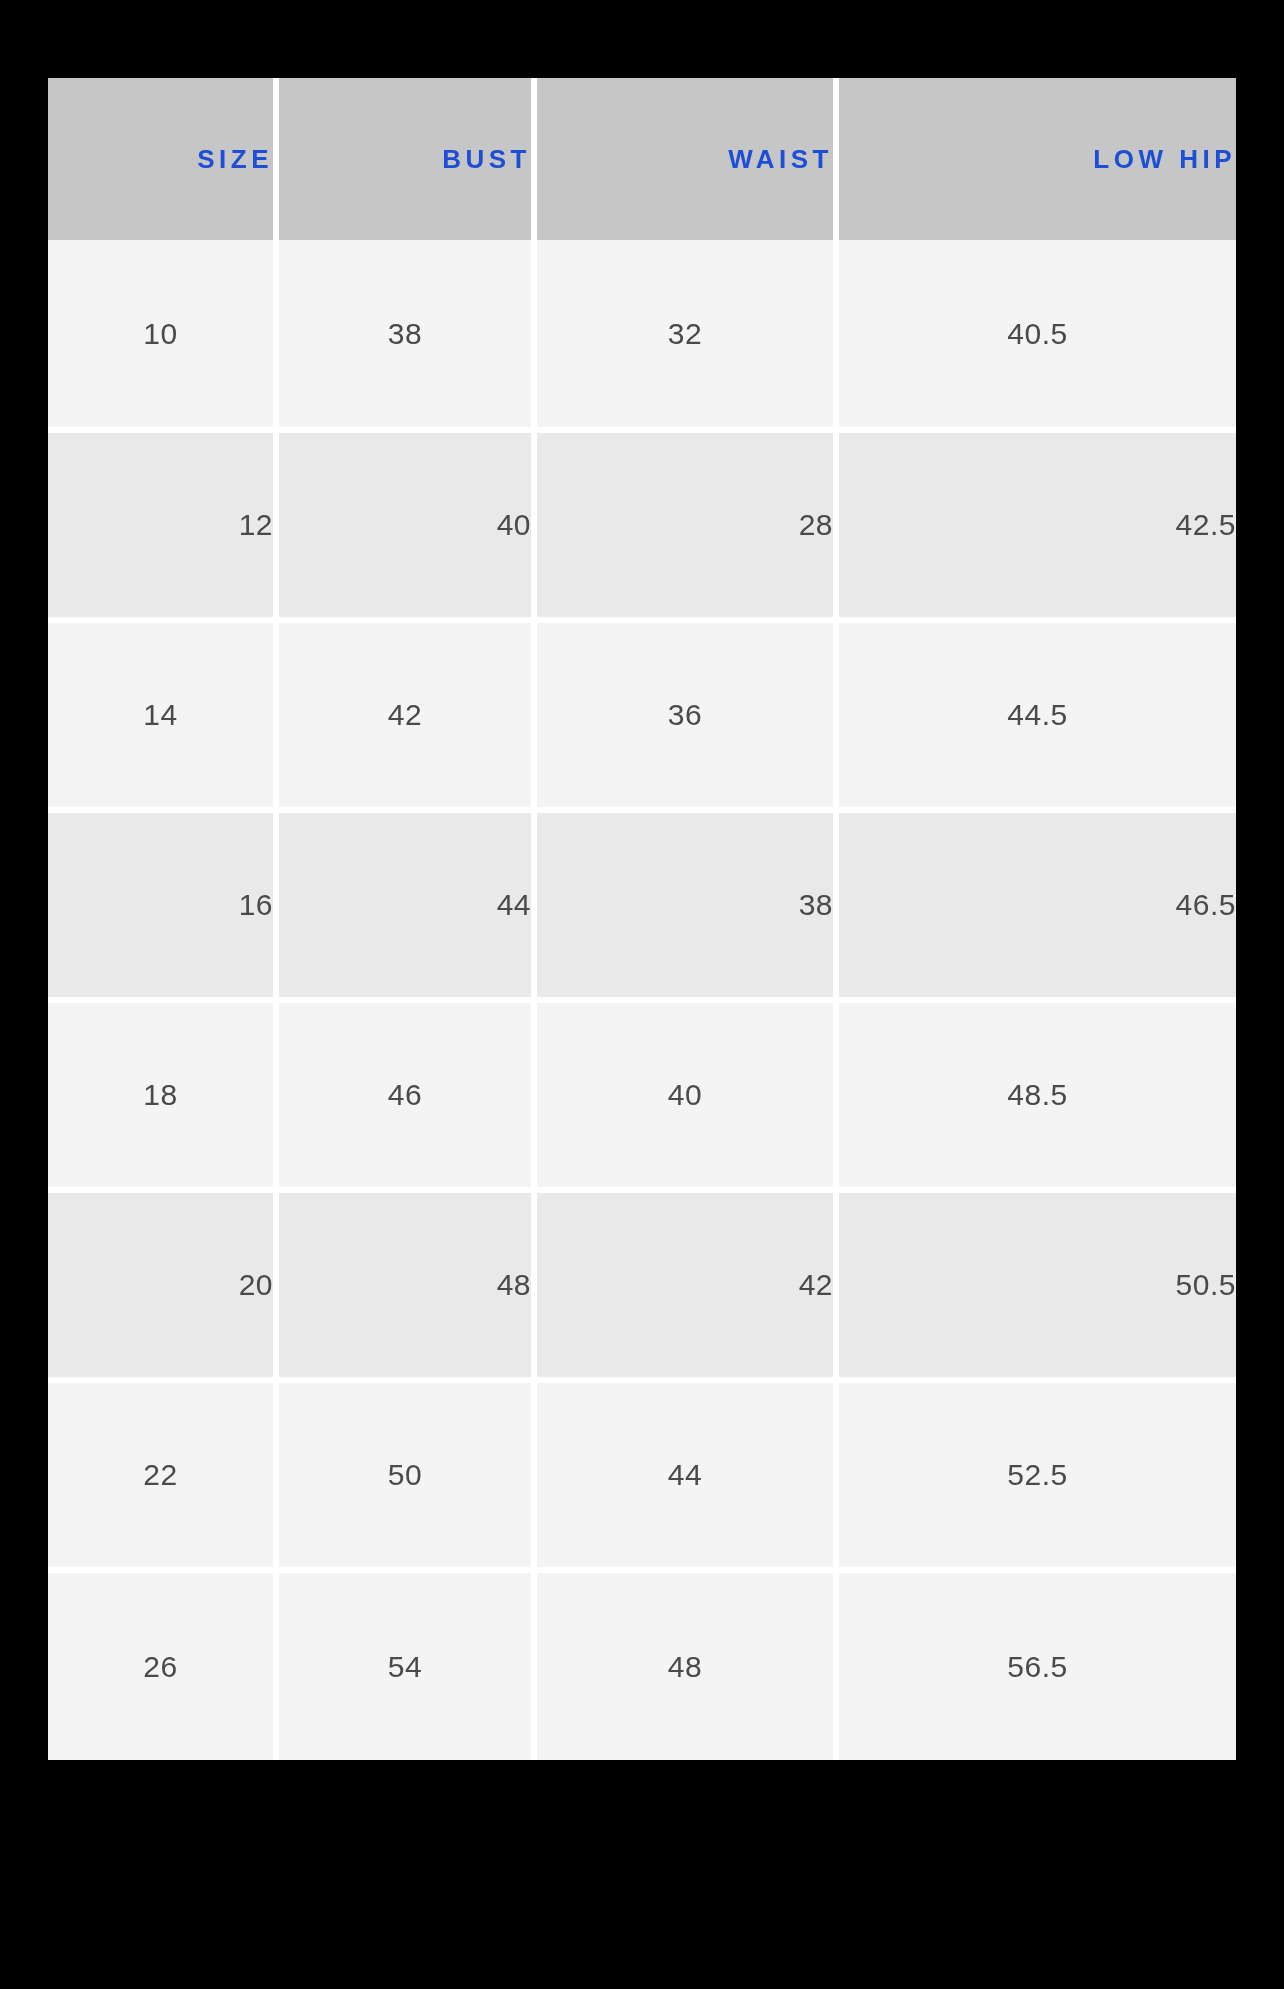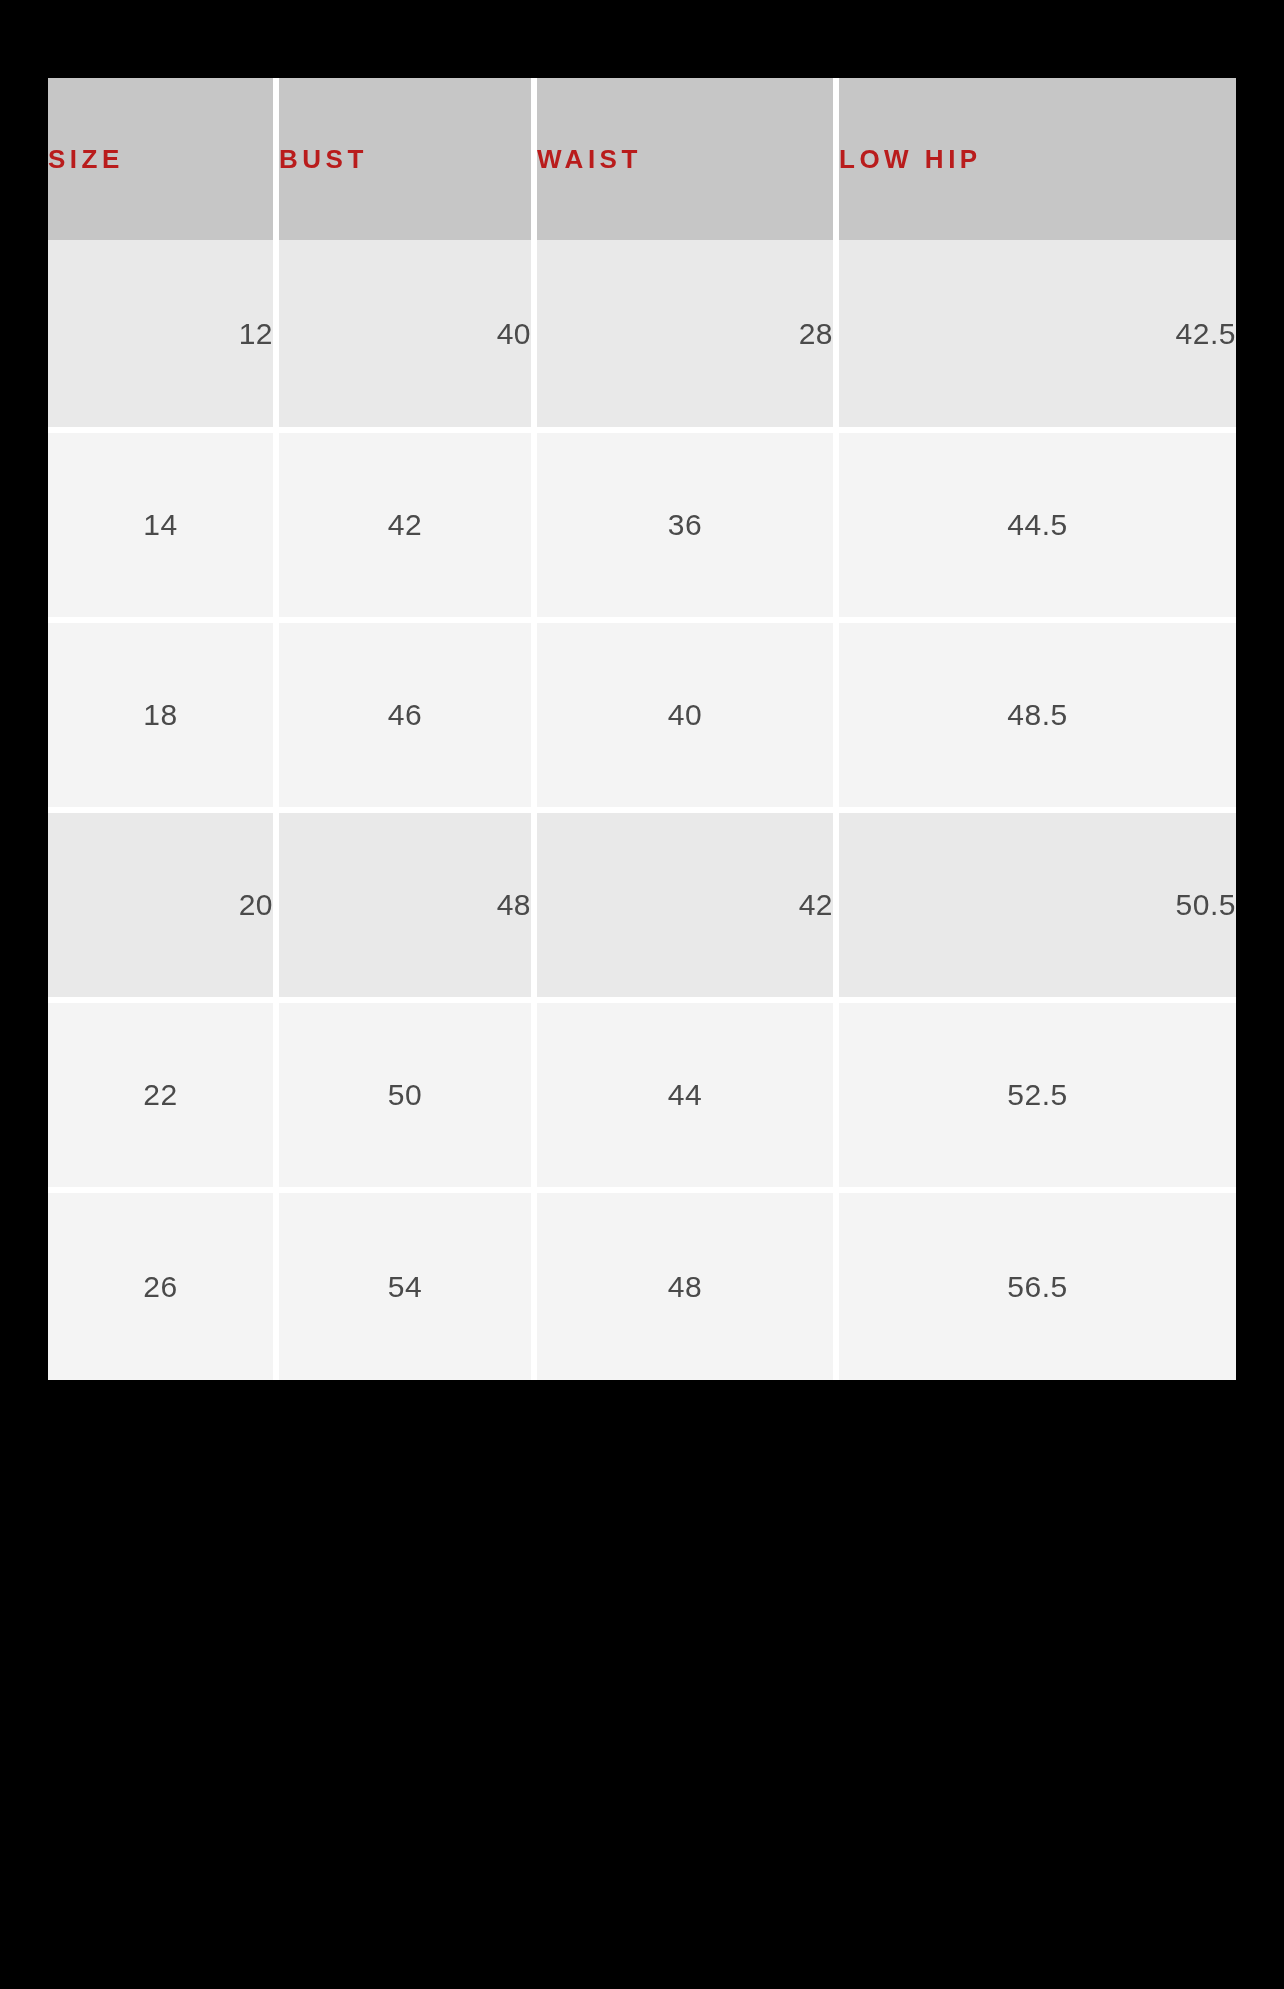--- a/index.html
+++ b/index.html
@@ -31,25 +31,25 @@
     width: 1188px;
     table-layout: fixed;
   }
   table.size-chart col.c0 { width: 228px; }
   table.size-chart col.c1 { width: 258px; }
   table.size-chart col.c2 { width: 302px; }
   table.size-chart col.c3 { width: 400px; }
 
   thead th {
     background: #c6c6c6;
-    color: #b91c1c;
+    color: #1d4ed8;
     font-size: 26px;
     font-weight: bold;
     letter-spacing: 4.5px;
-    text-align: left;
+    text-align: right;
     height: 162px;
     padding: 0;
     border-right: 6px solid #ffffff;
     box-sizing: border-box;
   }
   thead th:last-child { border-right: none; }
 
   tbody td {
     text-align: center;
     font-size: 30px;
@@ -81,31 +81,43 @@
       </colgroup>
       <thead>
         <tr>
           <th>SIZE</th>
           <th>BUST</th>
           <th>WAIST</th>
           <th>LOW HIP</th>
         </tr>
       </thead>
       <tbody>
+        <tr class="odd">
+          <td>10</td>
+          <td>38</td>
+          <td>32</td>
+          <td>40.5</td>
+        </tr>
         <tr class="even">
           <td>12</td>
           <td>40</td>
           <td>28</td>
           <td>42.5</td>
         </tr>
         <tr class="odd">
           <td>14</td>
           <td>42</td>
           <td>36</td>
           <td>44.5</td>
+        </tr>
+        <tr class="even">
+          <td>16</td>
+          <td>44</td>
+          <td>38</td>
+          <td>46.5</td>
         </tr>
         <tr class="odd">
           <td>18</td>
           <td>46</td>
           <td>40</td>
           <td>48.5</td>
         </tr>
         <tr class="even">
           <td>20</td>
           <td>48</td>

